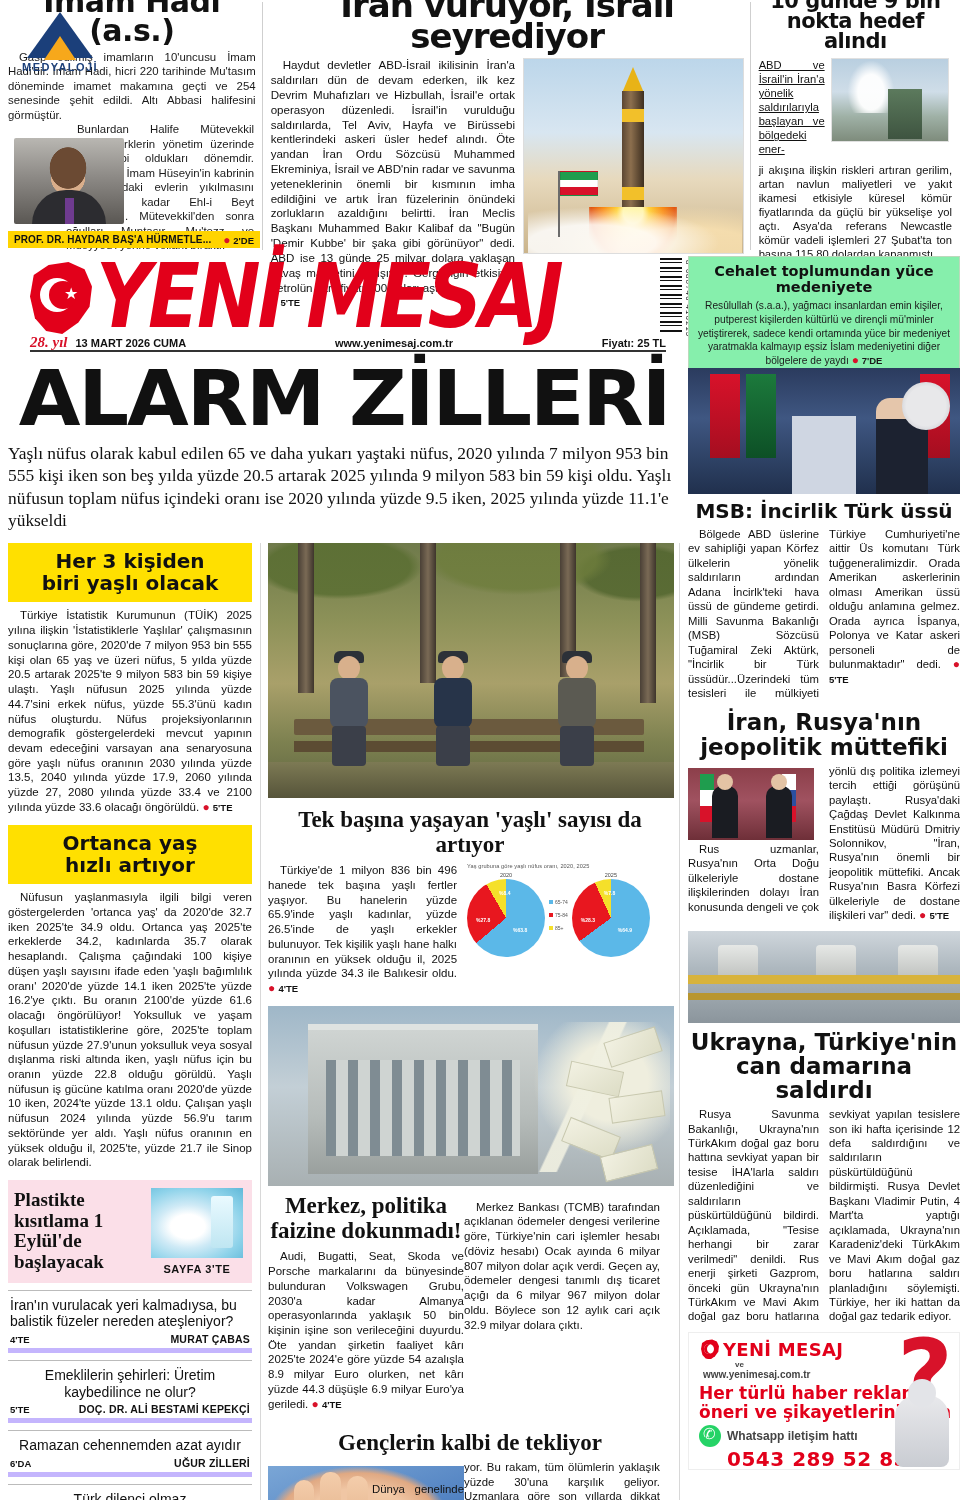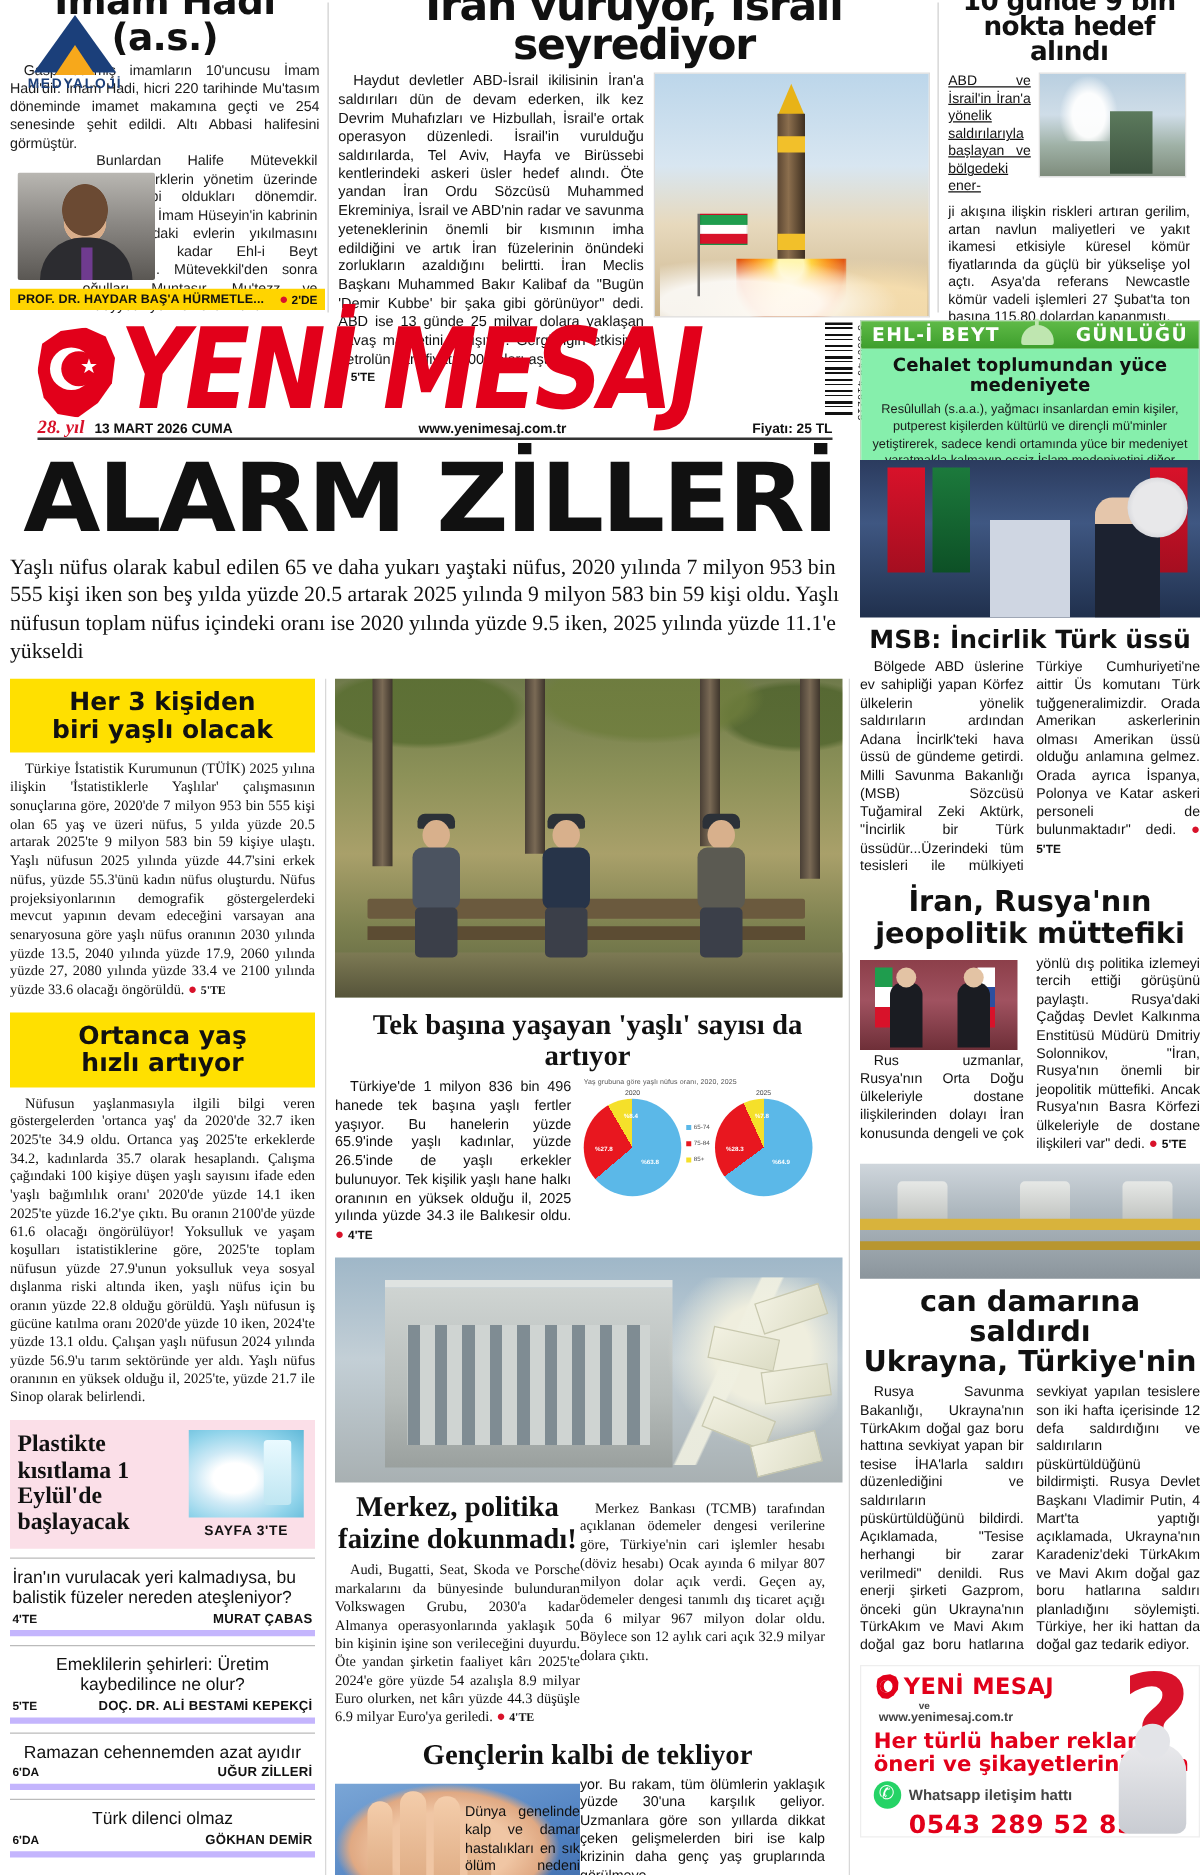--- a/index.html
+++ b/index.html
@@ -206,21 +206,21 @@
   .alarm-sub {
     font-family: "Liberation Serif", serif; font-size: 17.4px; line-height: 1.27;
     margin-top: 12px; text-align: left;
   }
 
   .yellowhead {
     background: #ffe000; text-align: center; font-family: "DejaVu Sans", sans-serif;
     font-weight: 700; font-size: 20px; line-height: 1.12; padding: 7px 4px 8px;
   }
   .coltext { font-size: 11.5px; line-height: 1.28; text-align: justify; margin-top: 6px; }
-  .coltext p { text-indent: 12px; font-family: Liberation Serif, serif; }
+  .coltext p { text-indent: 12px; }
   .pg-tag { font-weight: 700; font-size: 9.5px; white-space: nowrap; }
 
   
   .plastic {
     background: #fbdfe8; display: flex; align-items: center; padding: 8px 6px; margin-top: 10px; gap: 6px;
   }
   .plastic-h {
     font-family: "Liberation Serif", serif; font-weight: 700; font-size: 19px; line-height: 1.08; width: 128px;
   }
   .plastic-r { flex: 1; text-align: center; }
@@ -482,25 +482,20 @@
     <div class="barcode-num">8 680746 416215</div>
     <div class="mast-meta">
       <span class="yil">28. yıl</span>
       <span class="mdate">13 MART 2026 CUMA</span>
       <span class="msite">www.yenimesaj.com.tr</span>
       <span class="mprice">Fiyatı: 25 TL</span>
     </div>
     <div class="mast-rule"></div>
 
     <div class="ehli">
-      <div class="ehli-bar">
-        <span>EHL-İ BEYT</span>
-        <span class="ehli-dome"></span>
-        <span>GÜNLÜĞÜ</span>
-      </div>
       <div class="ehli-body">
         <div class="ehli-h">Cehalet toplumundan yüce medeniyete</div>
         <div class="ehli-t">
           <span>Resûlullah (s.a.a.), yağmacı insanlardan emin kişiler, putperest kişilerden kültürlü ve dirençli mü'minler yetiştirerek, sadece kendi ortamında yüce bir medeniyet yaratmakla kalmayıp eşsiz İslam medeniyetini diğer bölgelere de yaydı</span>
           <span class="reddot">●</span>
           <span class="ehli-pg">7'DE</span>
         </div>
       </div>
     </div>
   </div>
@@ -682,21 +677,21 @@
                 </p>
               </div>
             </div>
             <div class="tc-r">
               <div class="coltext">
                 <p>Merkez Bankası (TCMB) tarafından açıklanan ödemeler dengesi verilerine göre, Türkiye'nin cari işlemler hesabı (döviz hesabı) Ocak ayında 6 milyar 807 milyon dolar açık verdi. Geçen ay, ödemeler dengesi tanımlı dış ticaret açığı da 6 milyar 967 milyon dolar oldu. Böylece son 12 aylık cari açık 32.9 milyar dolara çıktı.</p>
               </div>
             </div>
           </div>
 
-          <div class="serif-h" style="margin-top:10px;">Gençlerin kalbi de tekliyor</div>
+          <div class="serif-h" style="margin-top:20px;">Gençlerin kalbi de tekliyor</div>
           <div class="two-col" style="margin-top:4px;">
             <div class="tc-l">
               <div class="hand-photo">
                 <div class="finger f1"></div>
                   <div class="finger f2"></div>
                 <div class="finger f3"></div>
                   <div class="finger f4"></div>
               </div>
             </div>
             <div class="tc-r" style="font-size:11.4px;line-height:1.28;text-align:justify;">
@@ -748,22 +743,22 @@
       </div>
 
       <div class="r-photo3">
         <div class="tank tk1"></div>
           <div class="tank tk2"></div>
           <div class="tank tk3"></div>
         <div class="pipe pp1"></div>
           <div class="pipe pp2"></div>
       </div>
       <div class="r-h big" style="margin-top:7px;">
+        <div>Ukrayna, Türkiye'nin</div>
         <div>can damarına saldırdı</div>
-        <div>Ukrayna, Türkiye'nin</div>
       </div>
       <div class="r-2col">
         <p>Rusya Savunma Bakanlığı, Ukrayna'nın TürkAkım doğal gaz boru hattına sevkiyat yapan bir tesise İHA'larla saldırı düzenlediğini ve saldırıların püskürtüldüğünü bildirdi. Açıklamada, "Tesise herhangi bir zarar verilmedi" denildi. Rus enerji şirketi Gazprom, önceki gün Ukrayna'nın TürkAkım ve Mavi Akım doğal gaz boru hatlarına sevkiyat yapılan tesislere son iki hafta içerisinde 12 defa saldırdığını ve saldırıların püskürtüldüğünü bildirmişti. Rusya Devlet Başkanı Vladimir Putin, 4 Mart'ta yaptığı açıklamada, Ukrayna'nın Karadeniz'deki TürkAkım ve Mavi Akım doğal gaz boru hatlarına saldırı planladığını söylemişti. Türkiye, her iki hattan da doğal gaz tedarik ediyor.</p>
       </div>
 
       <div class="ad-box">
         <div class="ad-q">?</div>
         <div class="ad-person"></div>
         <div class="ad-logo">
           <span class="ad-flag"></span>

